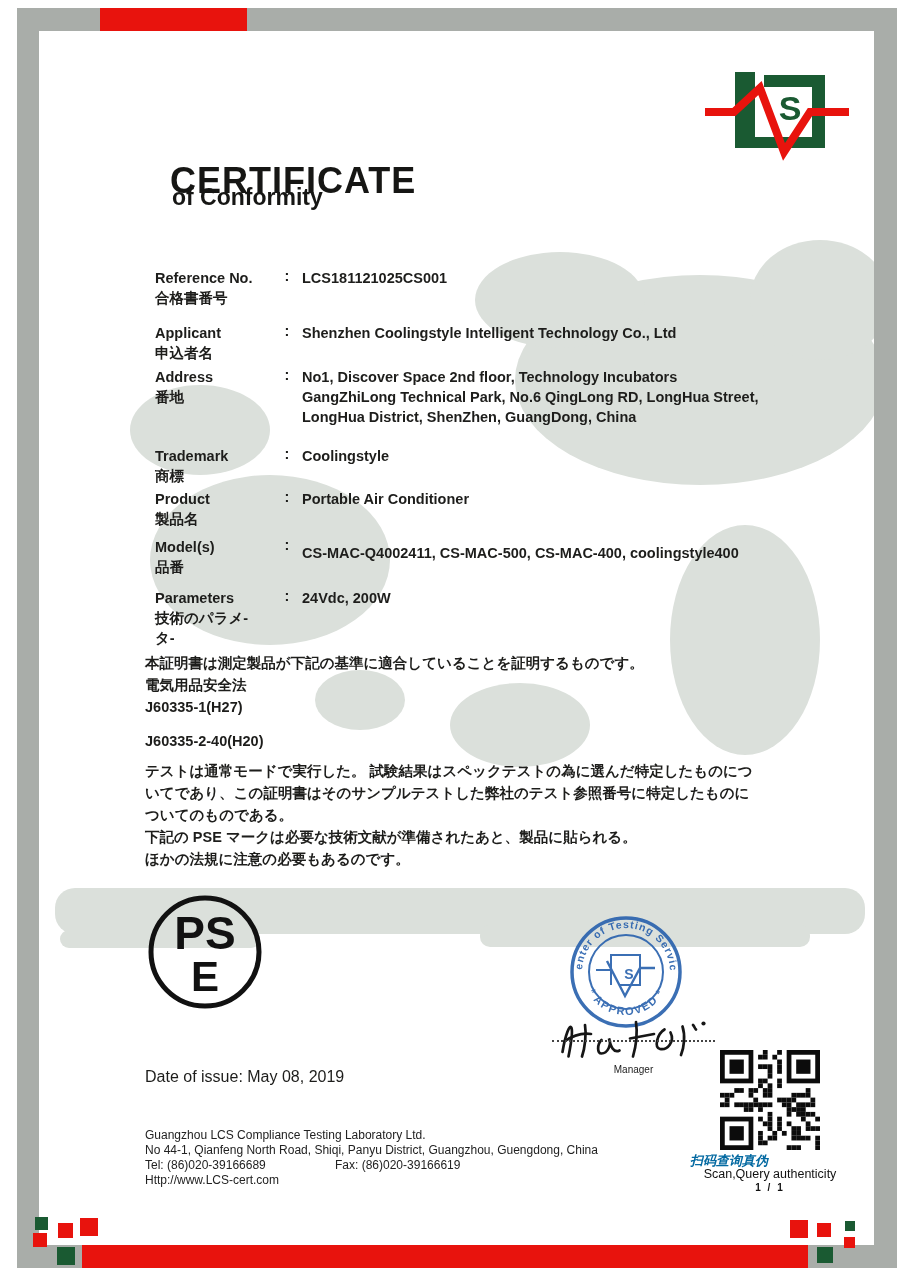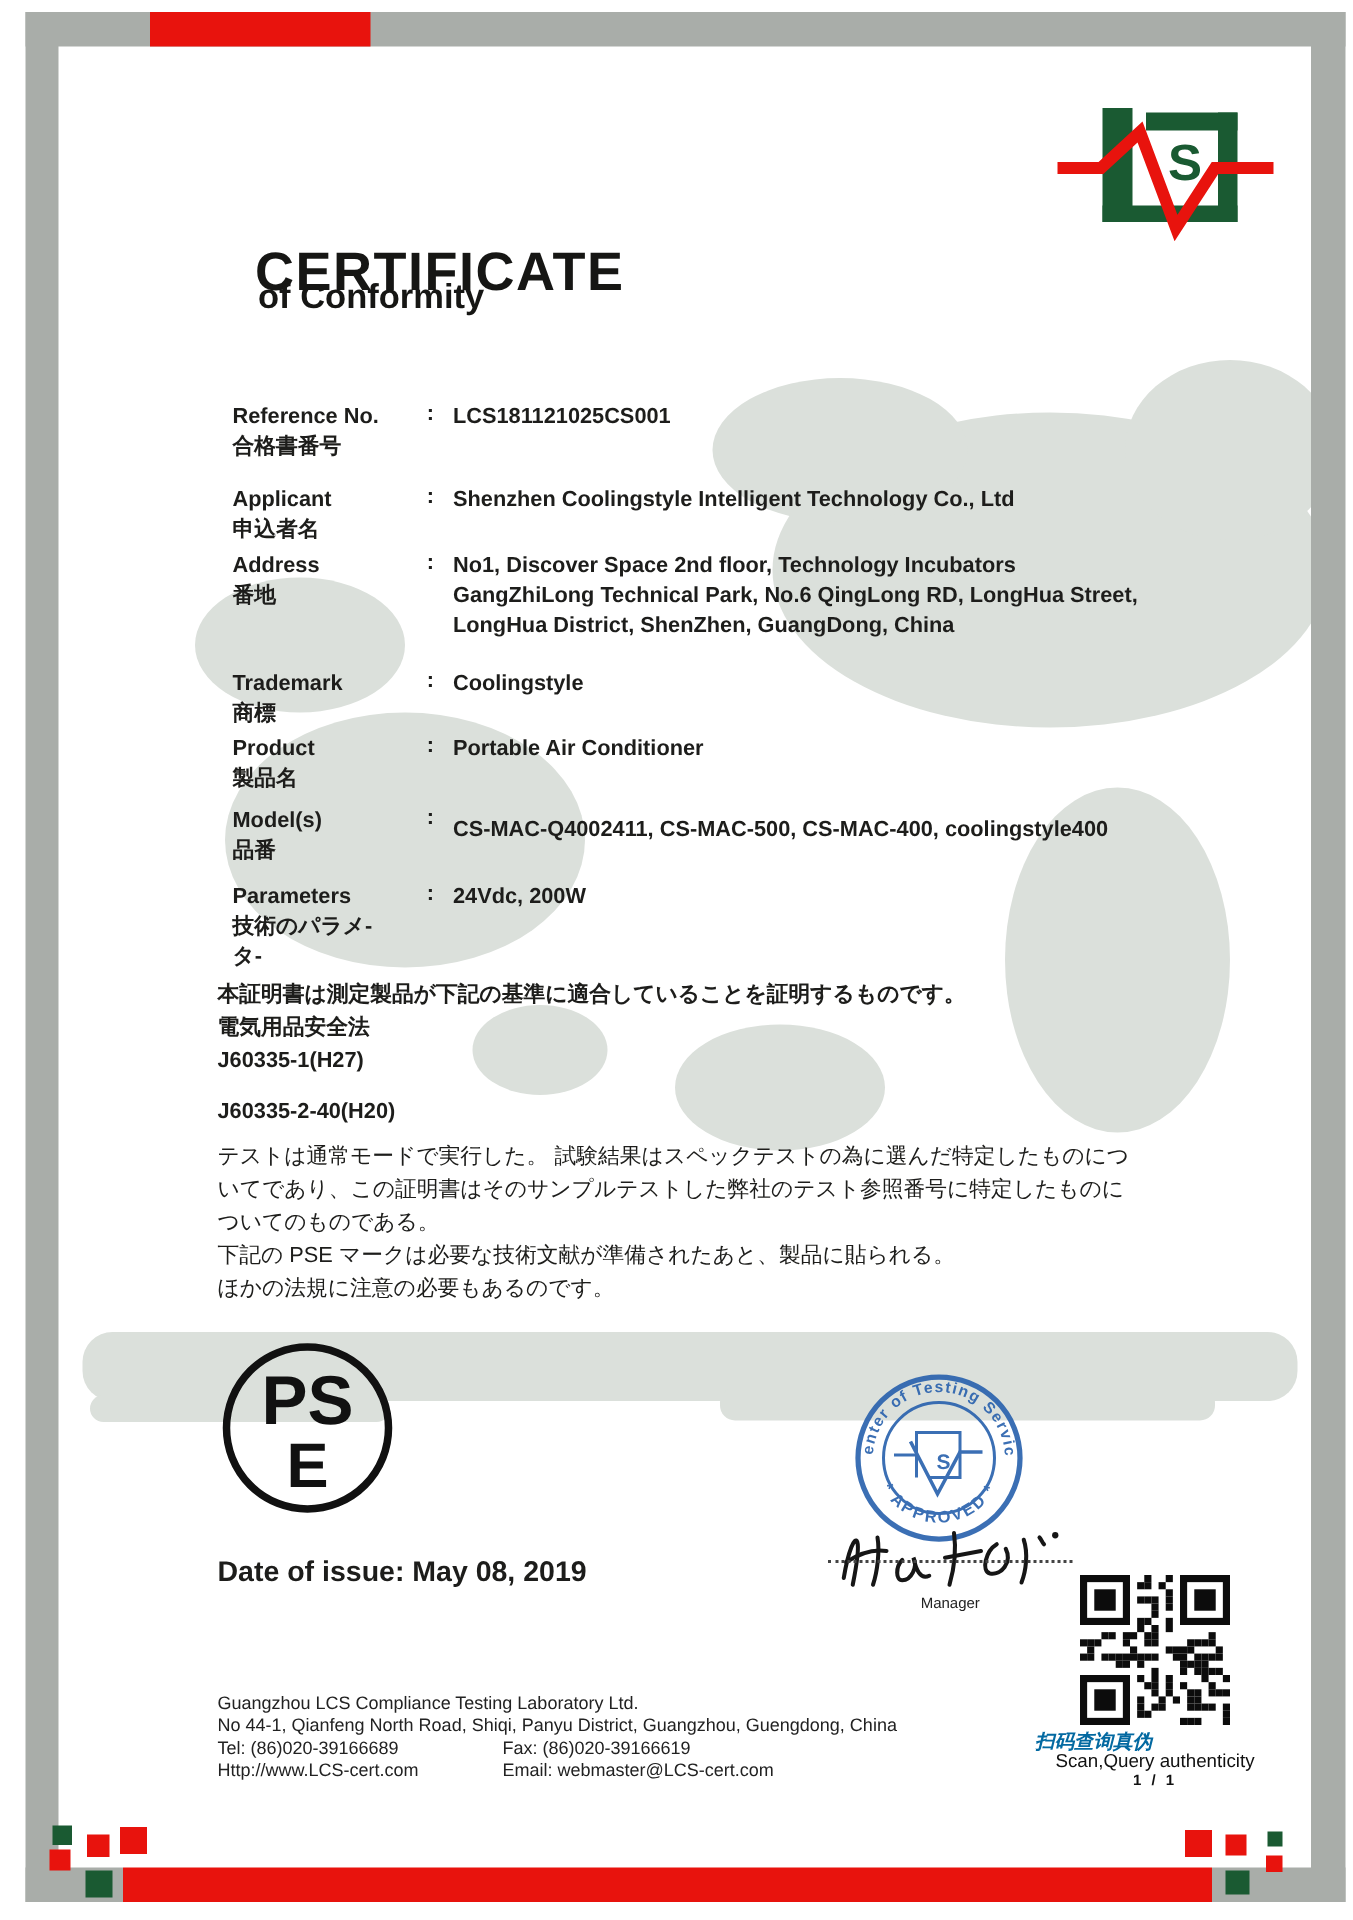--- a/index.html
+++ b/index.html
@@ -14,32 +14,32 @@
   .title{font-weight:bold;font-size:36px;letter-spacing:1px;color:#161614;margin-top:20px;}
   .subtitle{font-weight:bold;font-size:23px;color:#161614;}
   
   .field{position:absolute;left:0;width:902px;font-size:14.5px;font-weight:bold;}
   .flabel{position:absolute;left:155px;width:125px;line-height:20px;}
   .fcolon{position:absolute;left:280px;width:14px;text-align:center;}
   .fvalue{position:absolute;left:302px;width:480px;line-height:20px;}
   .ja{display:block;font-weight:bold;}
   
   .jp{font-size:14.5px;font-weight:bold;line-height:22px;}
-  .note{font-size:14.5px;font-weight:400;line-height:22px;}
+  .note{font-size:14.5px;font-weight:700;line-height:22px;}
   
   .footer{font-size:12px;line-height:15px;color:#222;}
   .footrow{display:grid;grid-template-columns:190px auto;}
   
   svg{display:block;}
   .qr-caption{font-size:13px;font-weight:bold;text-align:left;color:#0369a1;font-style:italic;}
   .qr-caption-en{font-size:12.5px;font-weight:normal;text-align:center;color:#111;}
   .qr-page{font-size:10px;font-weight:bold;text-align:center;letter-spacing:2px;color:#111;}
   .dotline{position:absolute;border-bottom:2px dotted #444;}
   .manager{font-size:10px;color:#222;text-align:center;}
-  .date-issue{font-size:19px;font-weight:bold;}
+  .date-issue{font-size:16px;font-weight:normal;margin-top:30px;}
 </style>
 </head>
 <body>
 
 <div id="page">
 
   <svg class="abs" style="left:0;top:0;" width="902" height="1280" viewBox="0 0 902 1280">
     <g fill="#dbe0db">
       <ellipse cx="700" cy="380" rx="185" ry="105"></ellipse>
       <ellipse cx="560" cy="300" rx="85" ry="48"></ellipse>
@@ -312,17 +312,16 @@
 
   <div class="abs footer" style="left:145px;top:1128px;width:500px;">
     <div>Guangzhou LCS Compliance Testing Laboratory Ltd.</div>
     <div>No 44-1, Qianfeng North Road, Shiqi, Panyu District, Guangzhou, Guengdong, China</div>
     <div class="footrow">
       <span>Tel: (86)020-39166689</span>
       <span>Fax: (86)020-39166619</span>
     </div>
     <div class="footrow">
       <span>Http://www.LCS-cert.com</span>
-      <span>Email: webmaster@LCS-cert.com</span>
     </div>
   </div>
 
 </div>
 
 </body></html>

